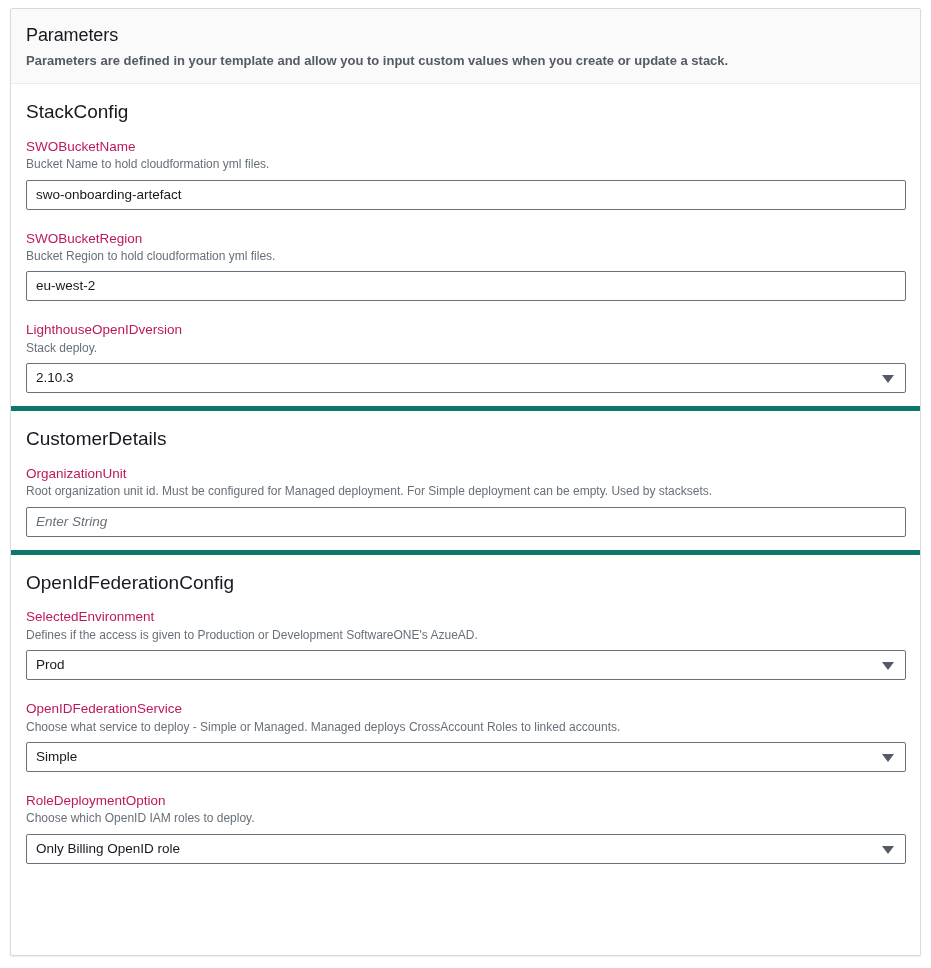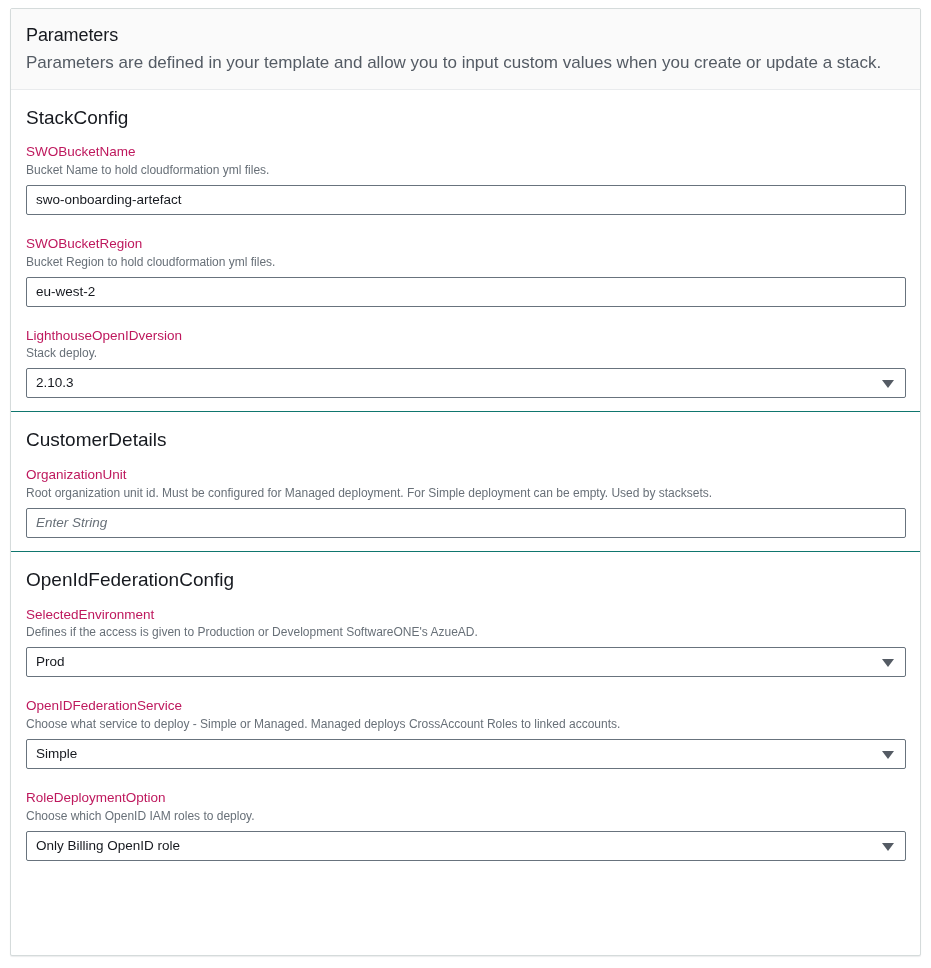--- a/index.html
+++ b/index.html
@@ -45,37 +45,37 @@
   }
   .card-title {
     font-size: 18px;
     font-weight: normal;
     color: #16191f;
     line-height: 1.2;
     margin: 0 0 5px 0;
     letter-spacing: -0.1px;
   }
   .card-subtitle {
-    font-size: 17px;
-    font-weight: normal;
+    font-size: 13px;
+    font-weight: bold;
     color: #545b64;
     line-height: 1.35;
     margin: 0;
   }
 
   
   .card-body {
     padding: 0;
   }
   .section {
     padding: 16px 15px 13px 15px;
     box-sizing: border-box;
   }
   .section + .section {
-    border-top: 1px solid #0f766e;
+    border-top: 5px solid #0f766e;
   }
   .section-title {
     font-size: 19px;
     font-weight: 400;
     color: #16191f;
     line-height: 1.25;
     margin: 0 0 14px 0;
   }
 
   

